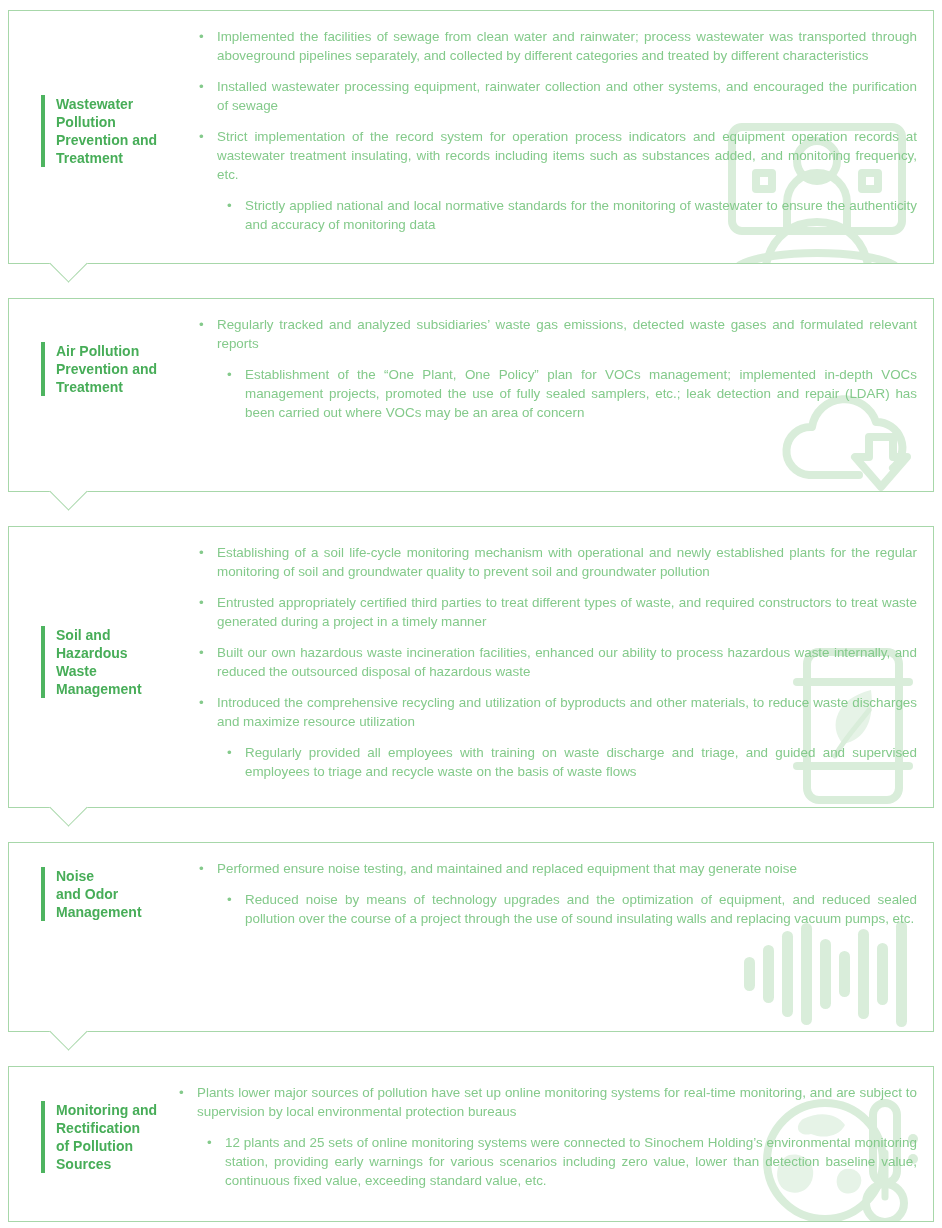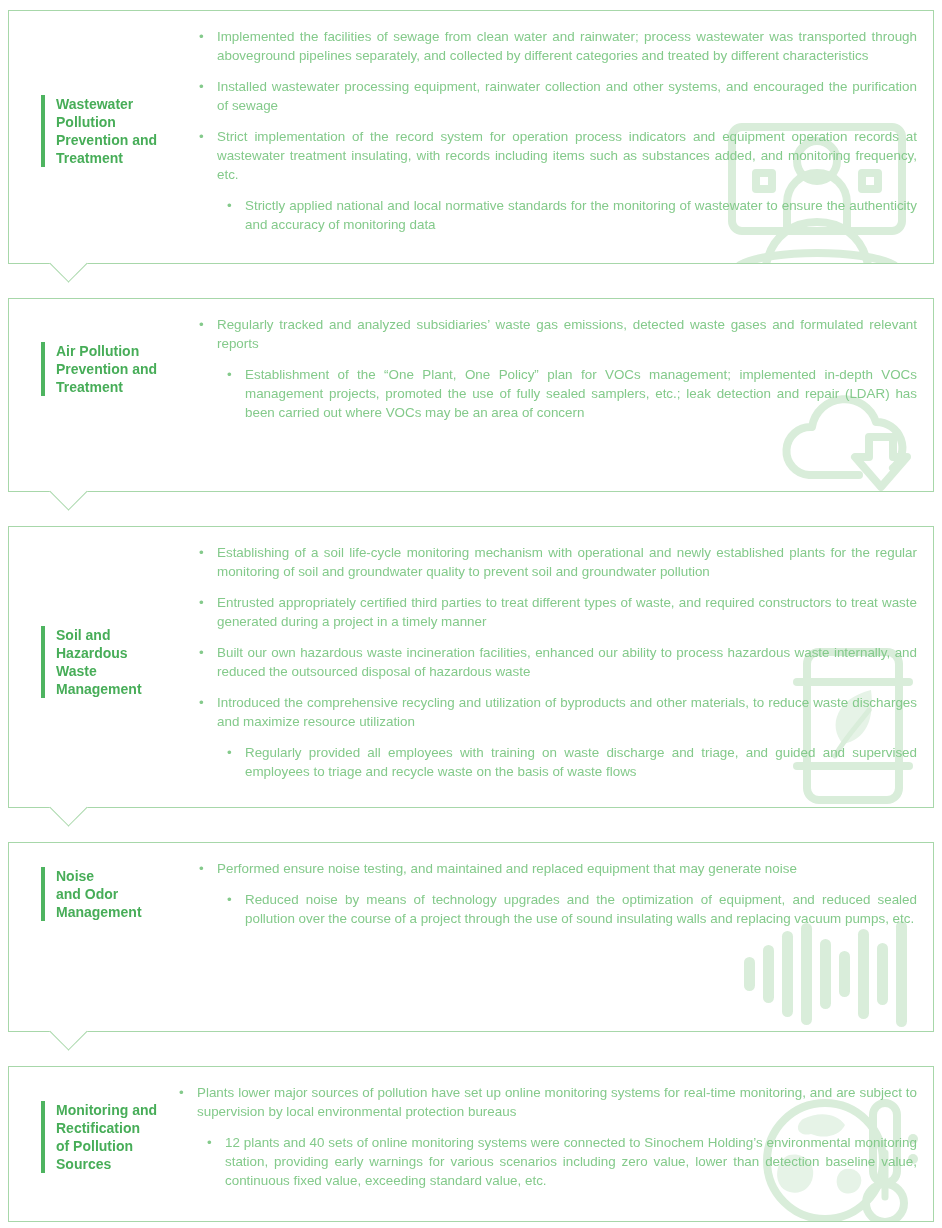--- a/index.html
+++ b/index.html
@@ -210,18 +210,18 @@
     </div>
     <div class="row">
       <div class="title-col">
         <h2 class="title">Monitoring and
 Rectification
 of Pollution
 Sources</h2>
       </div>
       <ul class="bullets">
           <li>Plants lower major sources of pollution have set up online monitoring systems for real-time monitoring, and are subject to supervision by local environmental protection bureaus</li>
-          <li>12 plants and 40 sets of online monitoring systems were connected to Sinochem Holding’s environmental monitoring station, providing early warnings for various scenarios including zero value, lower than detection baseline value, continuous fixed value, exceeding standard value, etc.</li>
+          <li>12 plants and 25 sets of online monitoring systems were connected to Sinochem Holding’s environmental monitoring station, providing early warnings for various scenarios including zero value, lower than detection baseline value, continuous fixed value, exceeding standard value, etc.</li>
         </ul>
     </div>
   </section>
 
 </div>
 
 </body></html>

